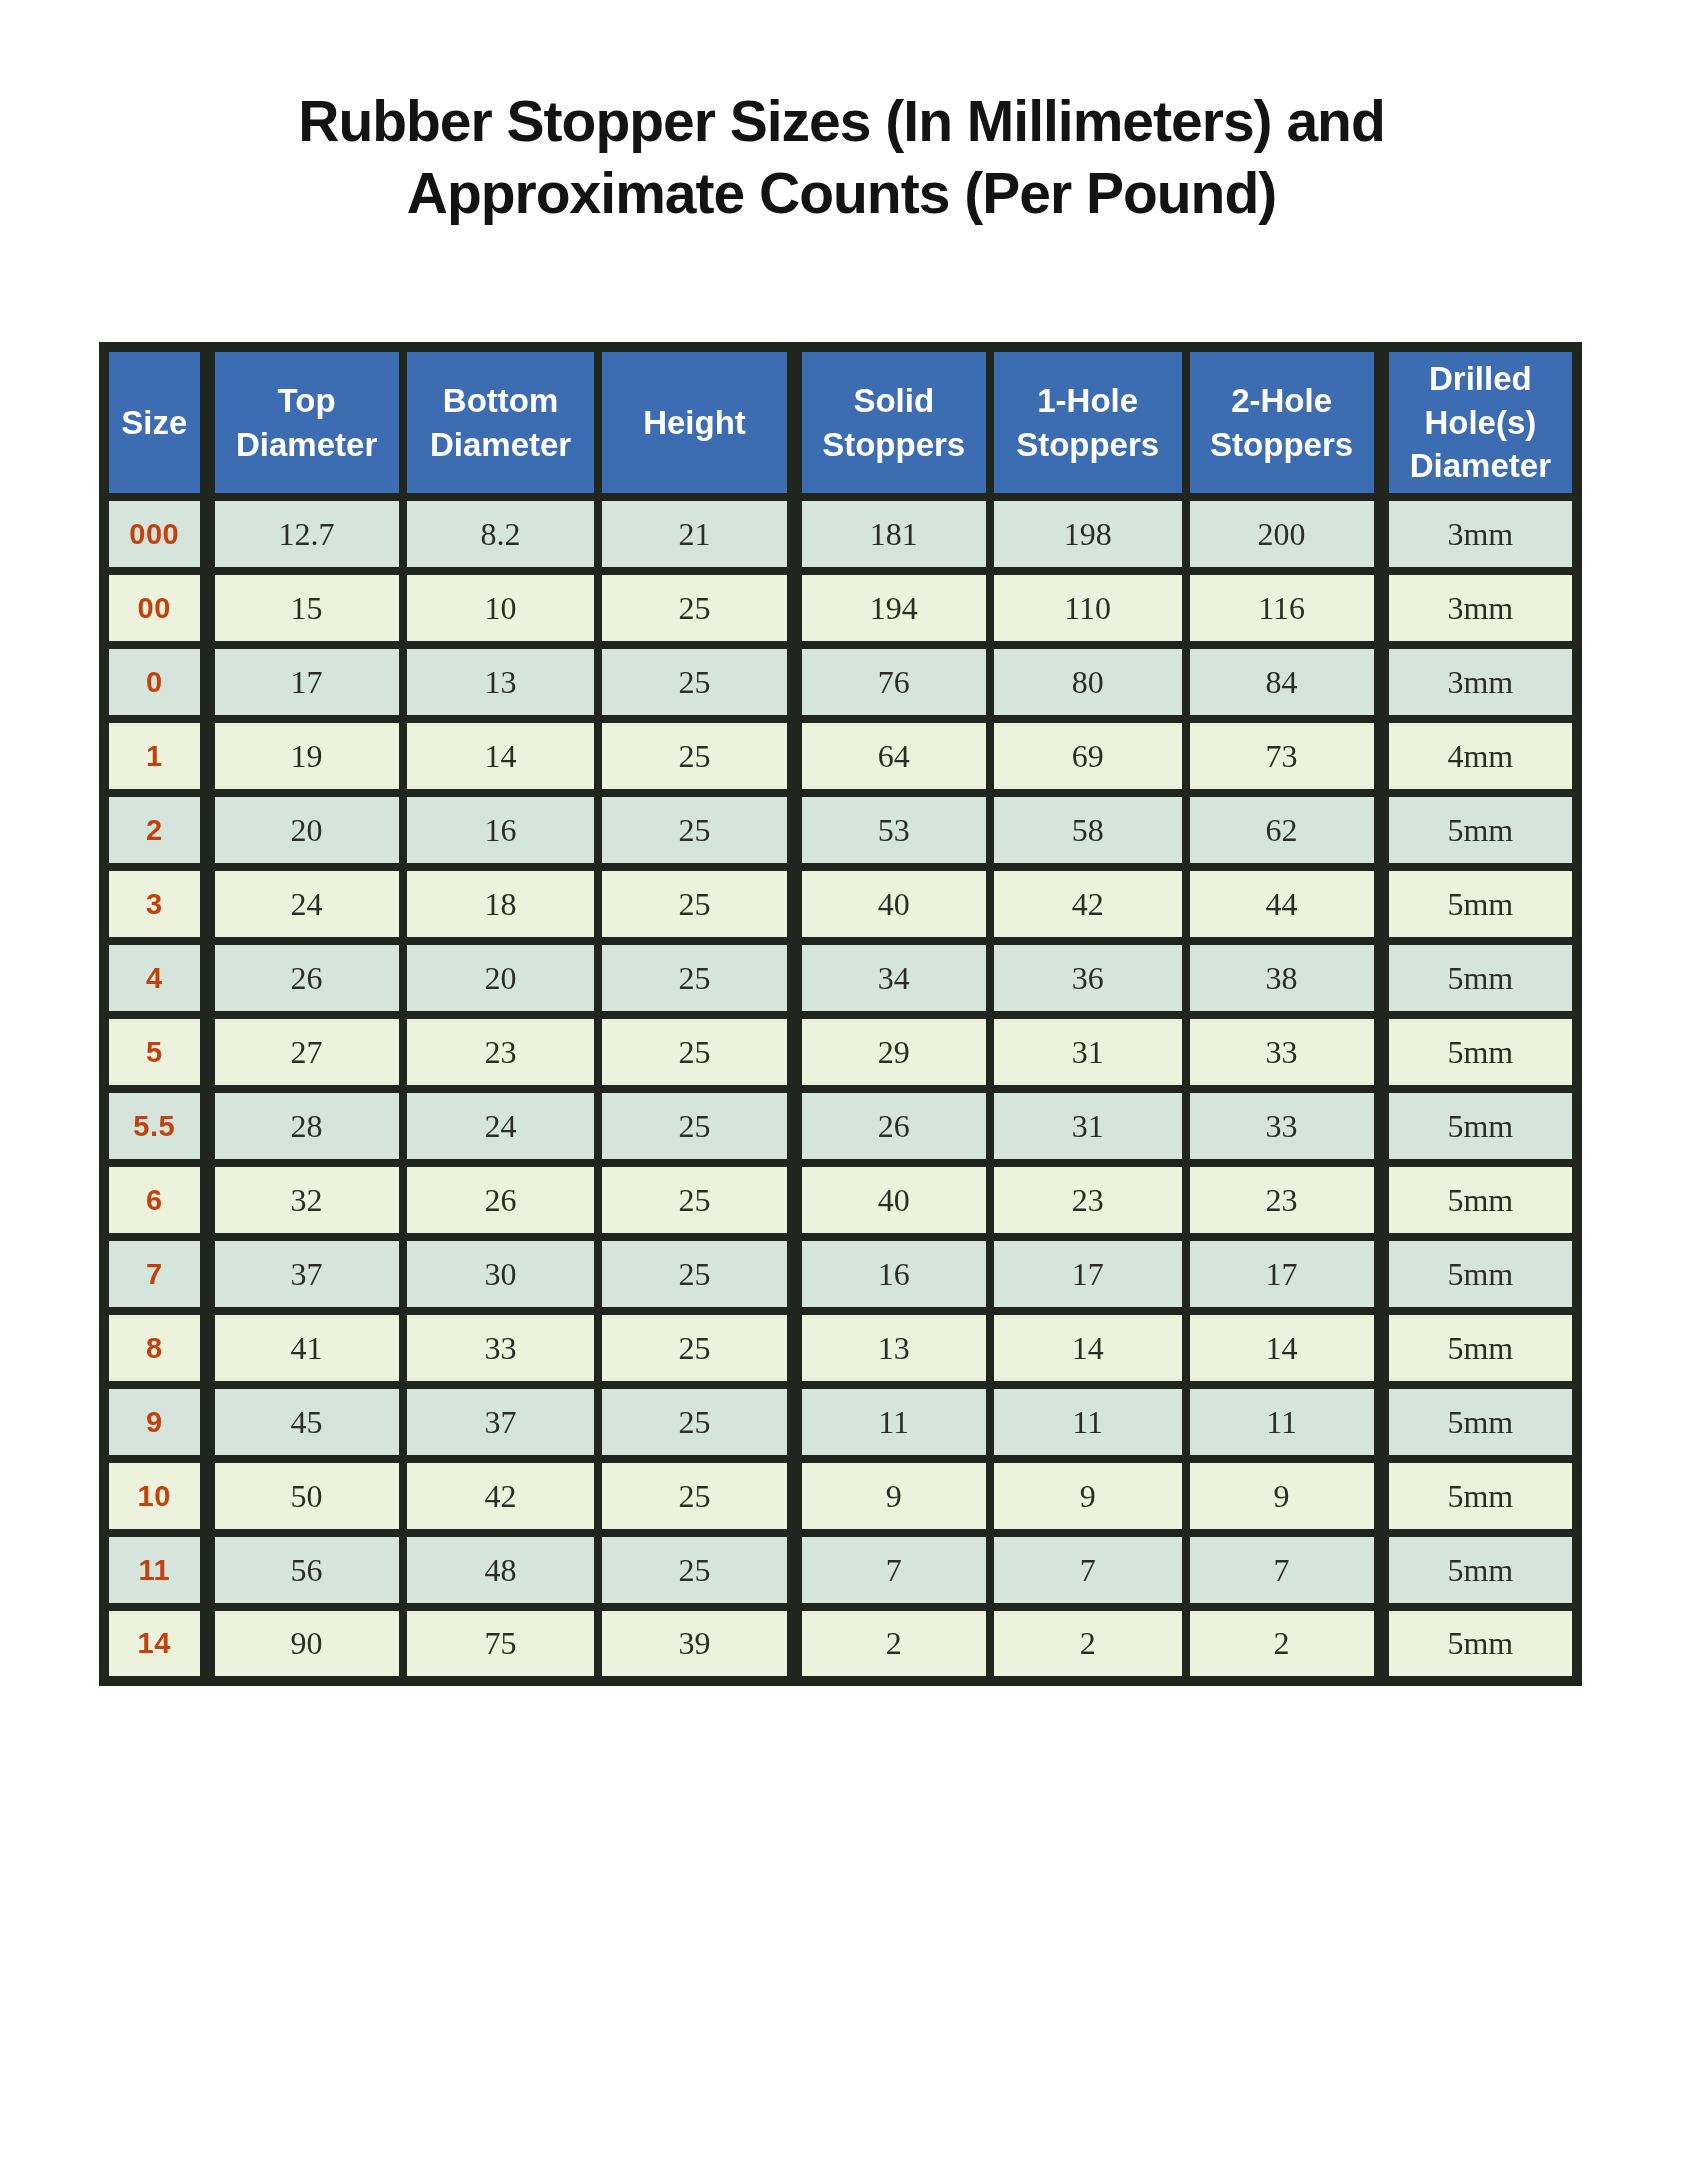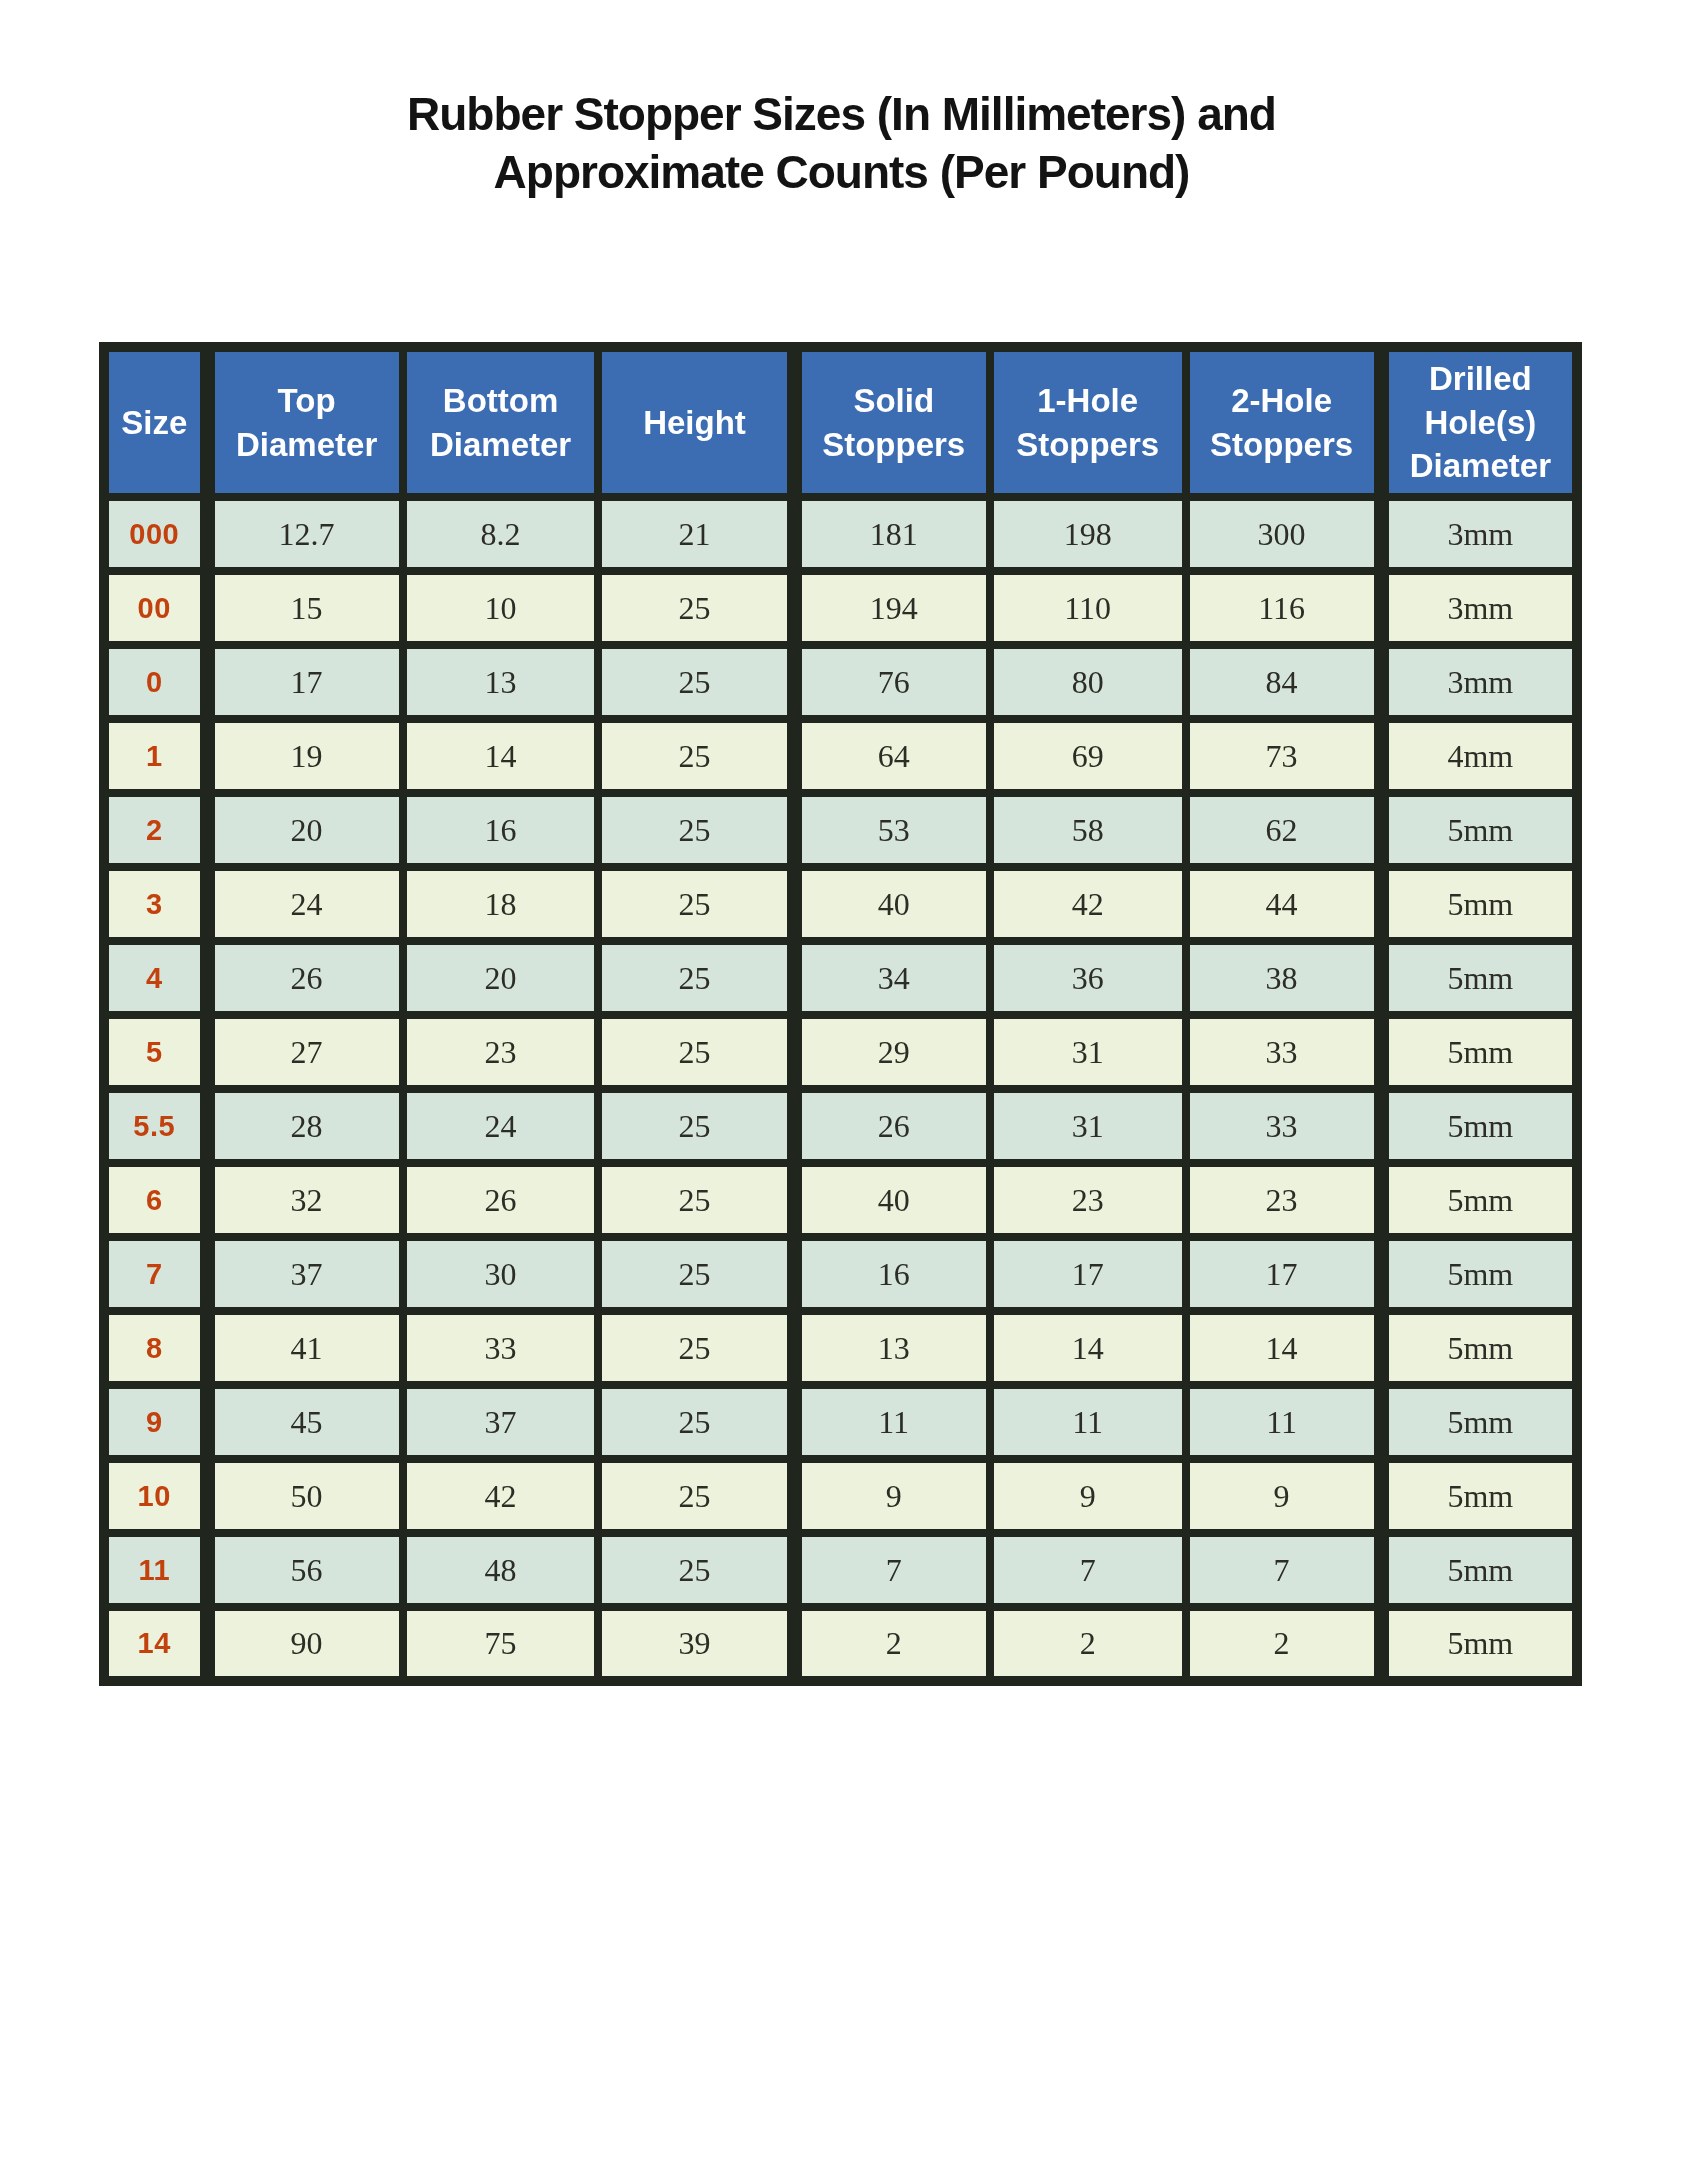--- a/index.html
+++ b/index.html
@@ -12,21 +12,21 @@
     overflow:hidden;
   }
   .title {
     position:absolute;
     top:85px;
     left:0;
     width:100%;
     text-align:center;
     color:#131313;
     font-weight:bold;
-    font-size:46px;
+    font-size:57px;
     line-height:1.27;
     letter-spacing:-1px;
   }
   .table-wrap {
     position:absolute;
     left:99px;
     top:342px;
     width:1483px;
   }
   table.stopper-table {
@@ -105,21 +105,21 @@
           </tr>
       </thead>
       <tbody id="table-body">
           <tr>
             <th class="size-cell" scope="row">000</th>
             <td class="gs">12.7</td>
             <td>8.2</td>
             <td>21</td>
             <td class="gs">181</td>
             <td>198</td>
-            <td>300</td>
+            <td>200</td>
             <td class="gs">3mm</td>
           </tr>
           <tr>
             <th class="size-cell" scope="row">00</th>
             <td class="gs">15</td>
             <td>10</td>
             <td>25</td>
             <td class="gs">194</td>
             <td>110</td>
             <td>116</td>

